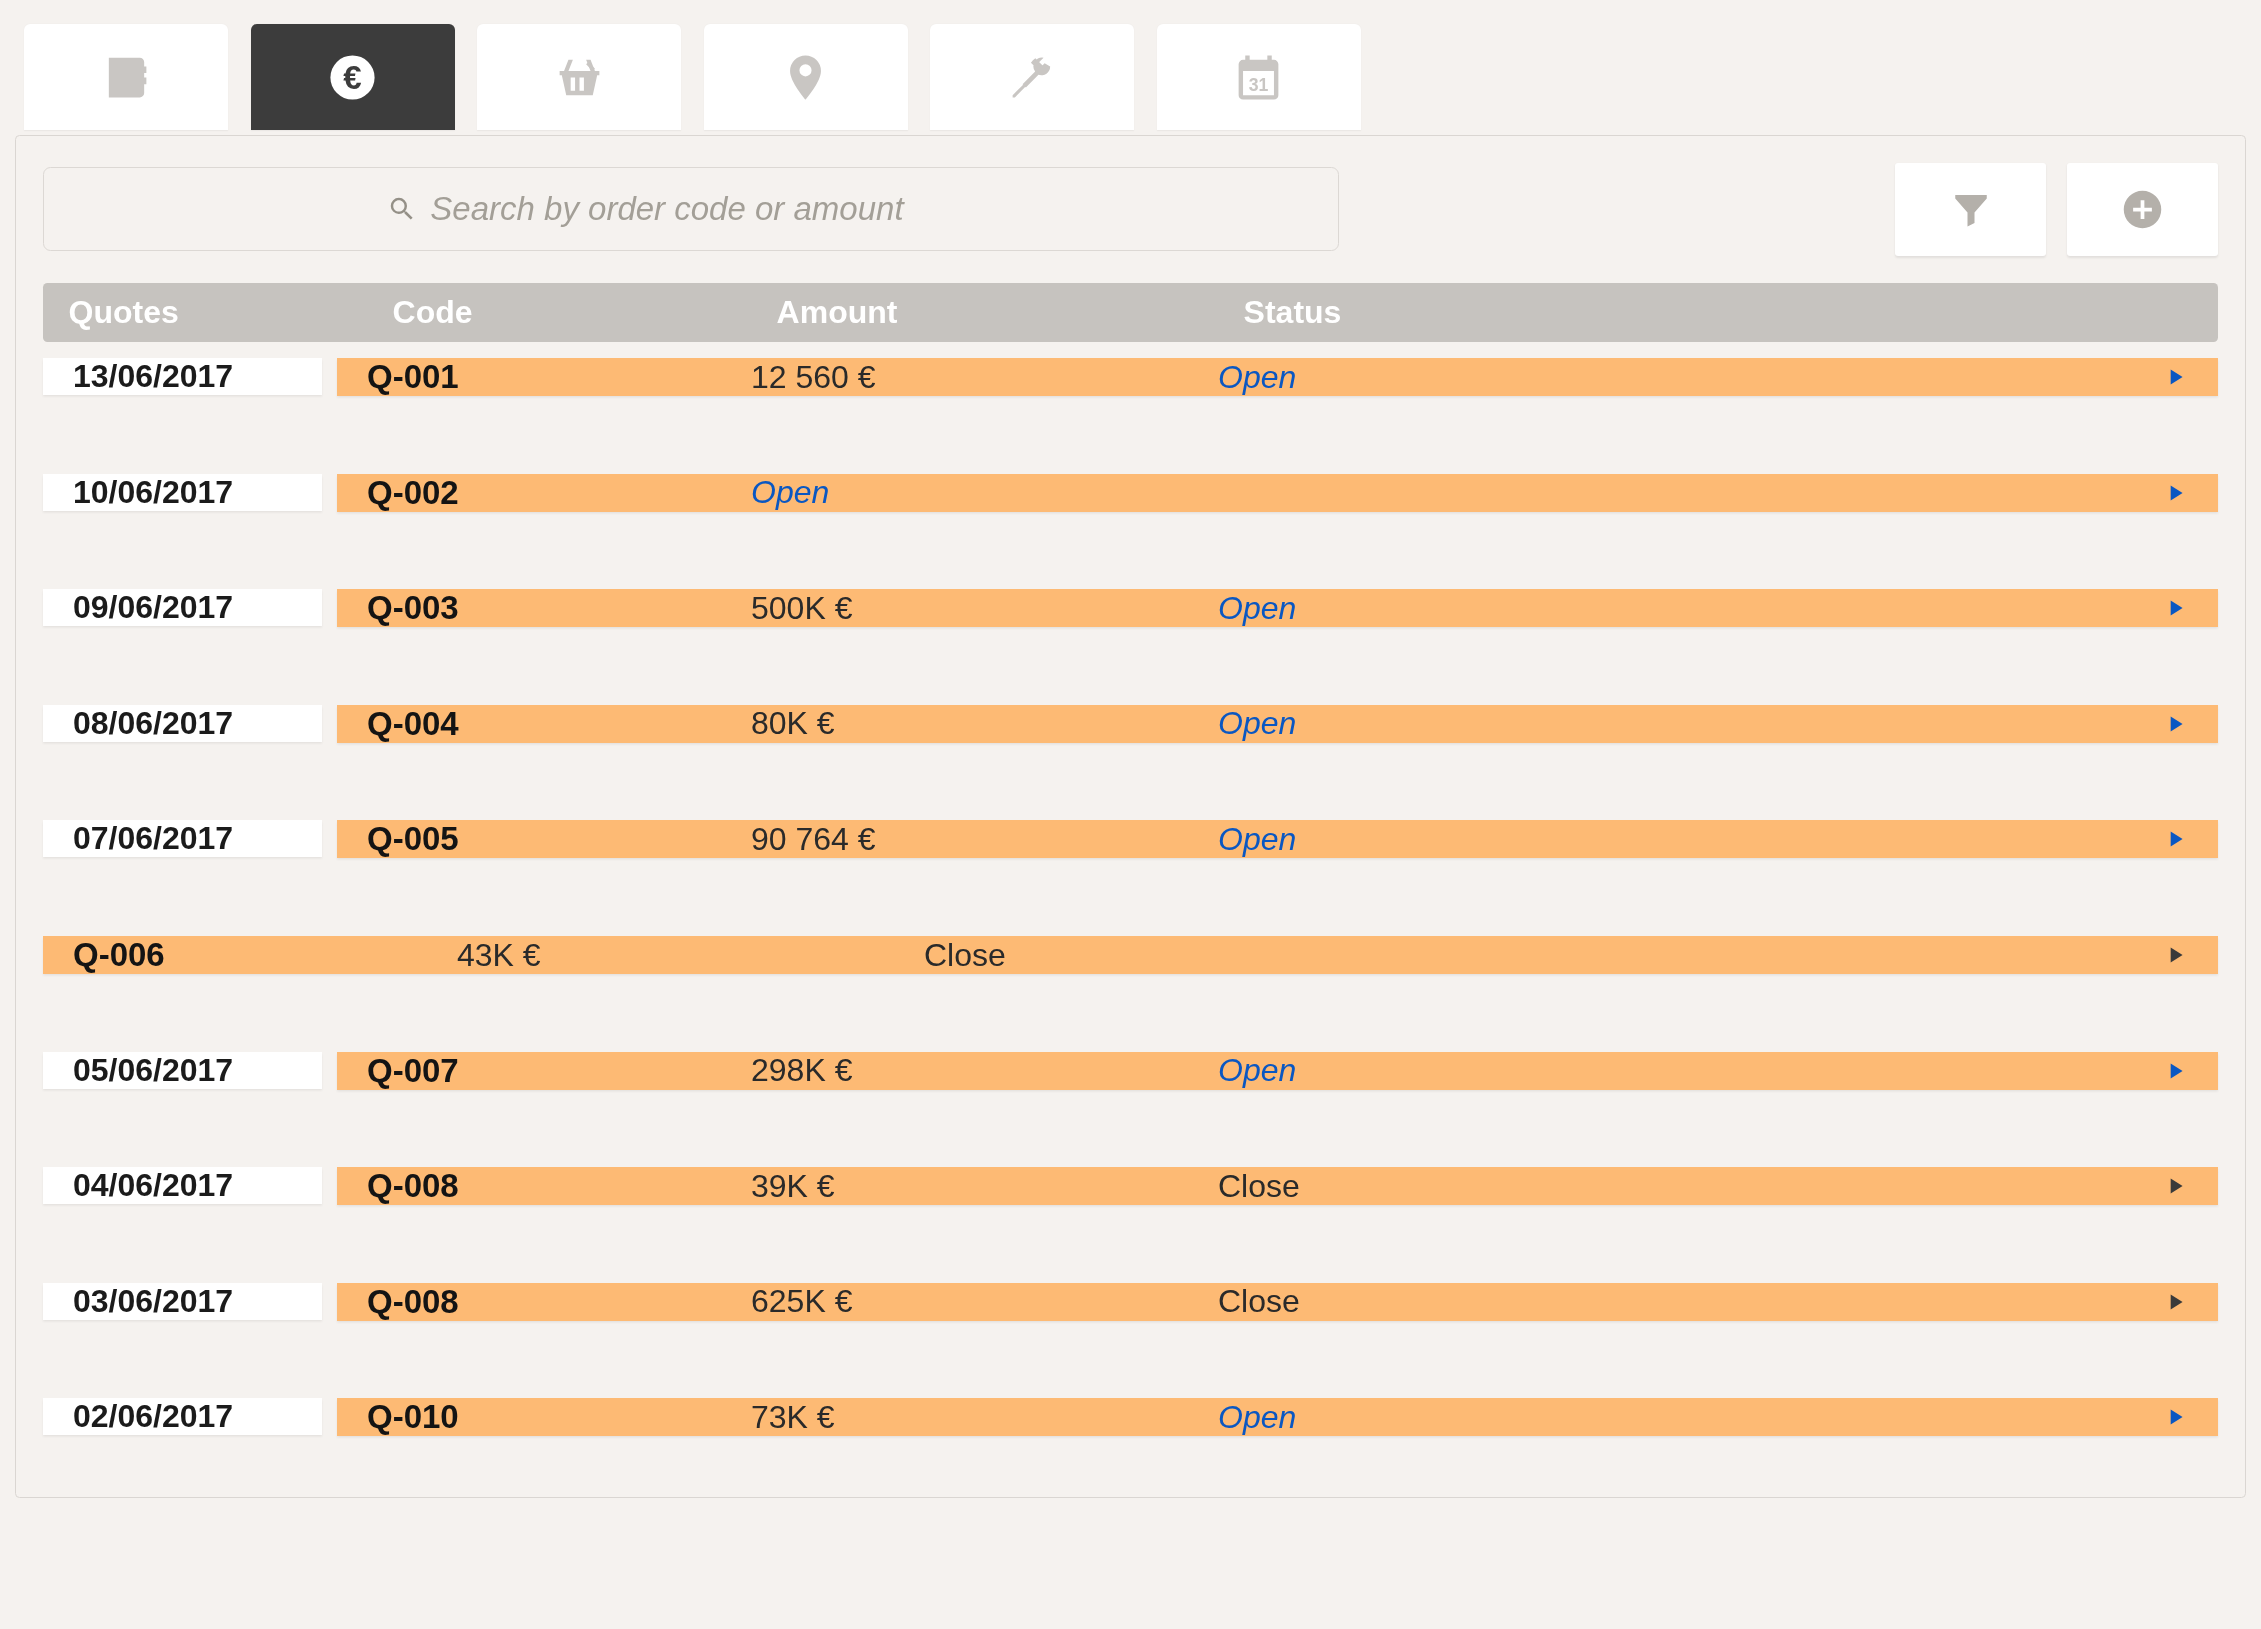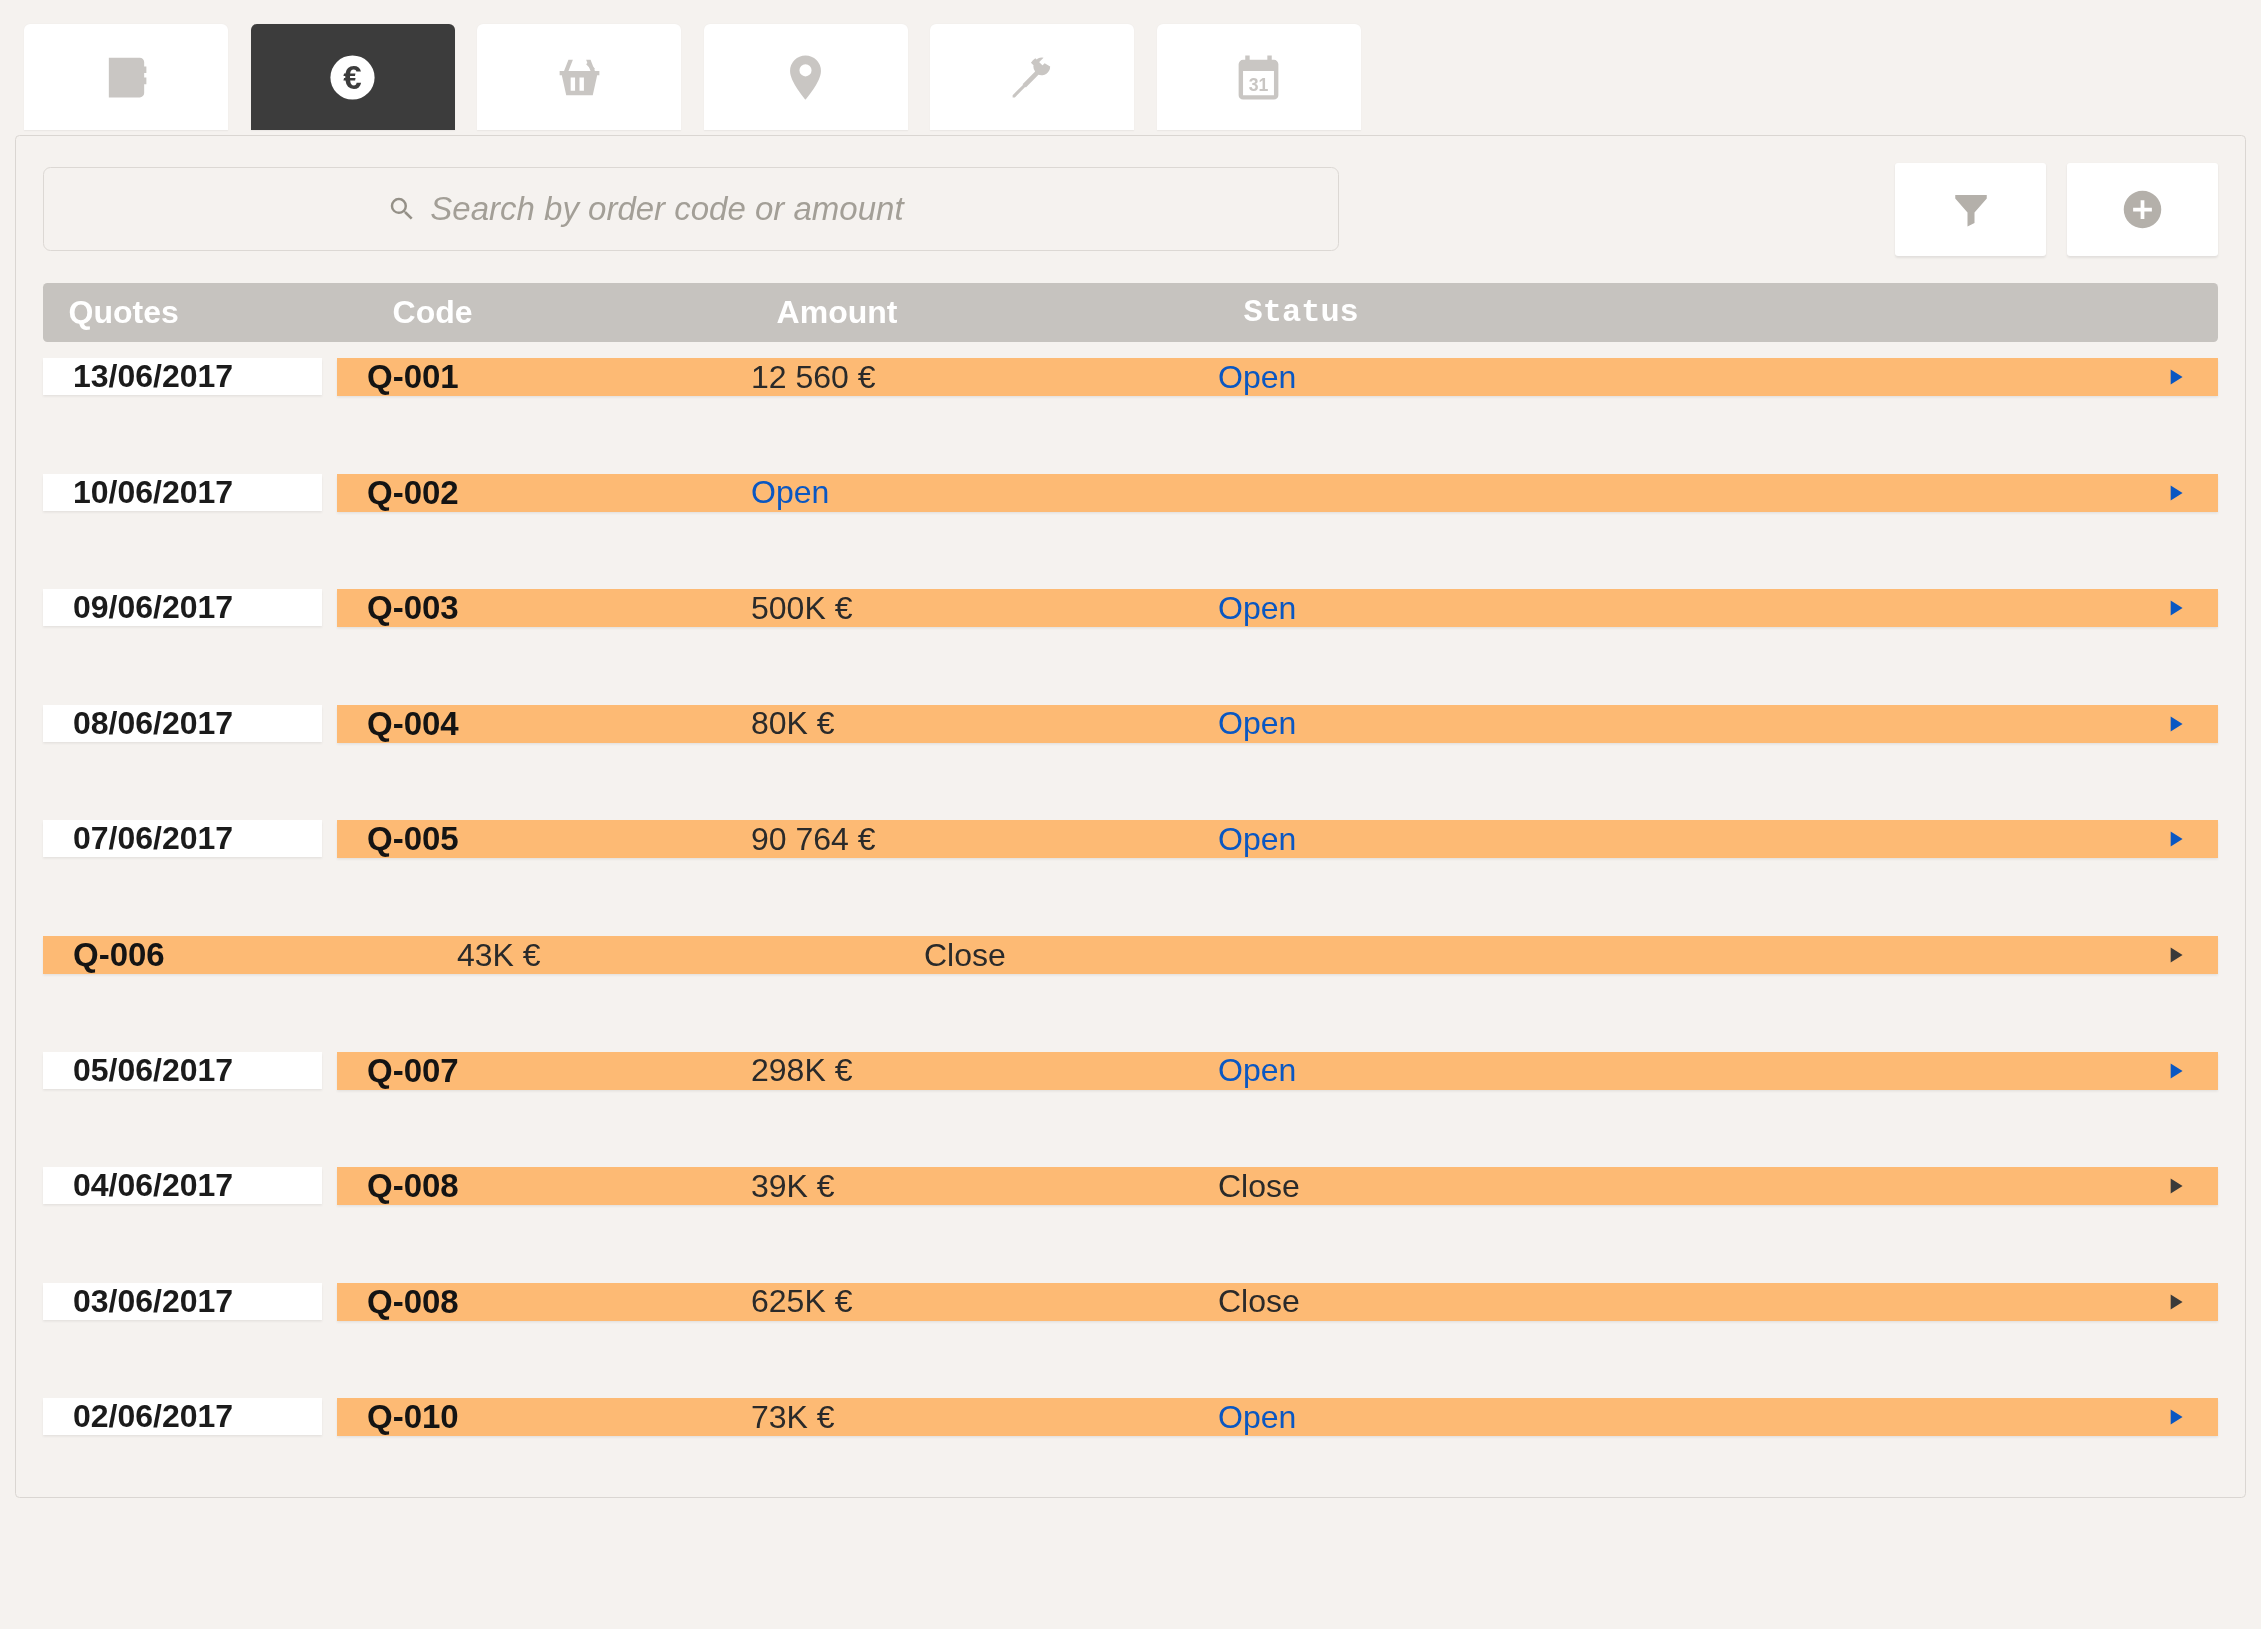--- a/index.html
+++ b/index.html
@@ -86,21 +86,21 @@
   align-items: center;
   padding: 0 13.6px;
   color: #ffffff;
   font-size: 32px;
   font-weight: 600;
   margin-bottom: 16.6px;
 }
 .col-date   { width: 324px; margin-left: 12px; }
 .col-code   { width: 384px; }
 .col-amount { width: 467px; }
-.col-status { flex: 1; font-family: Liberation Mono, monospace; }
+.col-status { flex: 1; }
 .rows { display: flex; flex-direction: column; gap: 16.6px; }
 .row {
   display: flex;
   gap: 15px;
   align-items: flex-start;
   height: 99px;
 }
 .date-cell {
   width: 279px;
   background: #ffffff;
@@ -116,21 +116,21 @@
   flex: 1;
   background: #fdba74;
   box-shadow: 0 1.5px 2.3px rgba(0,0,0,0.07);
   display: flex;
   align-items: center;
   padding: 0 30px;
 }
 .code-val { width: 384px; font-size: 33px; font-weight: 700; color: #141414; }
 .amount-val { width: 467px; font-size: 32px; color: #2a2a2a; }
 .status-val { flex: 1; font-size: 32px; }
-.status-open { color: #0a57c2; }
+.status-open { color: #0a57c2; font-style: italic; }
 .status-close { color: #2a2a2a; }
 .arrow-cell { width: 45px; display:flex; justify-content:flex-end; cursor:pointer; }
 .arrow-open { fill:#0a57c2; }
 .arrow-close { fill:#3a3a3a; }
 </style>
 </head>
 <body>
 
 <div class="tabs" id="tabs">
     <div class="tab">

